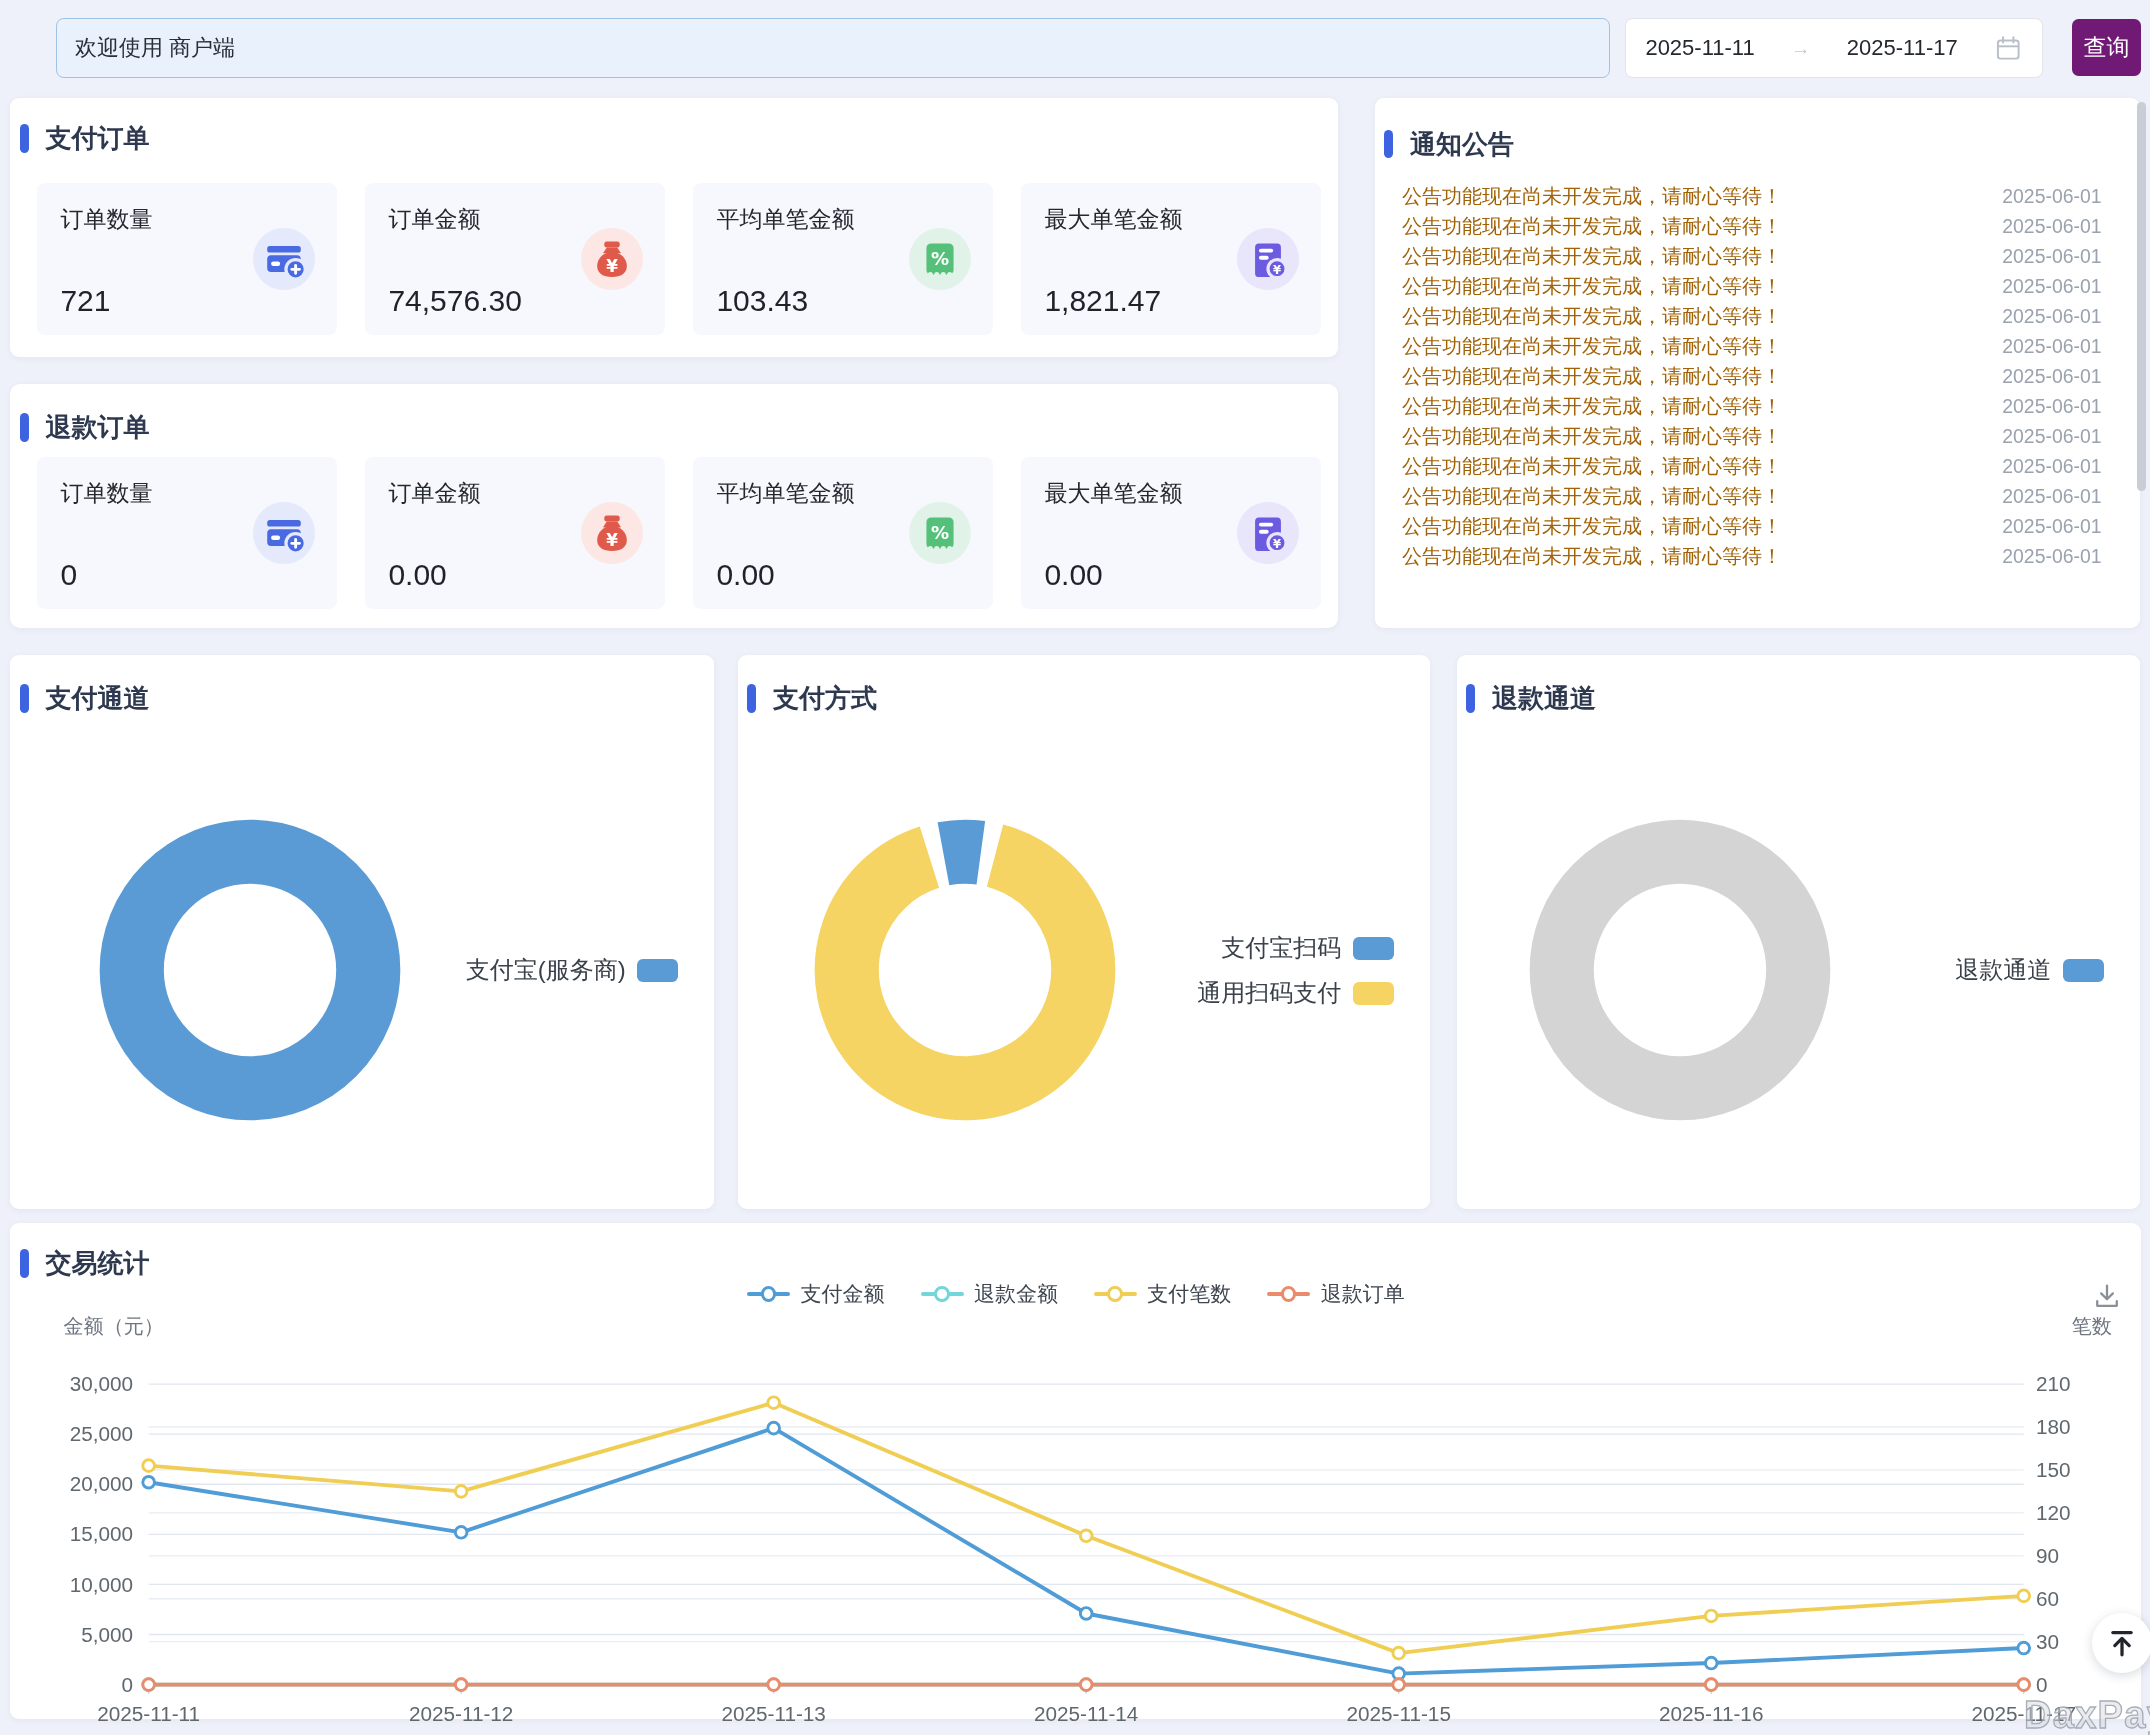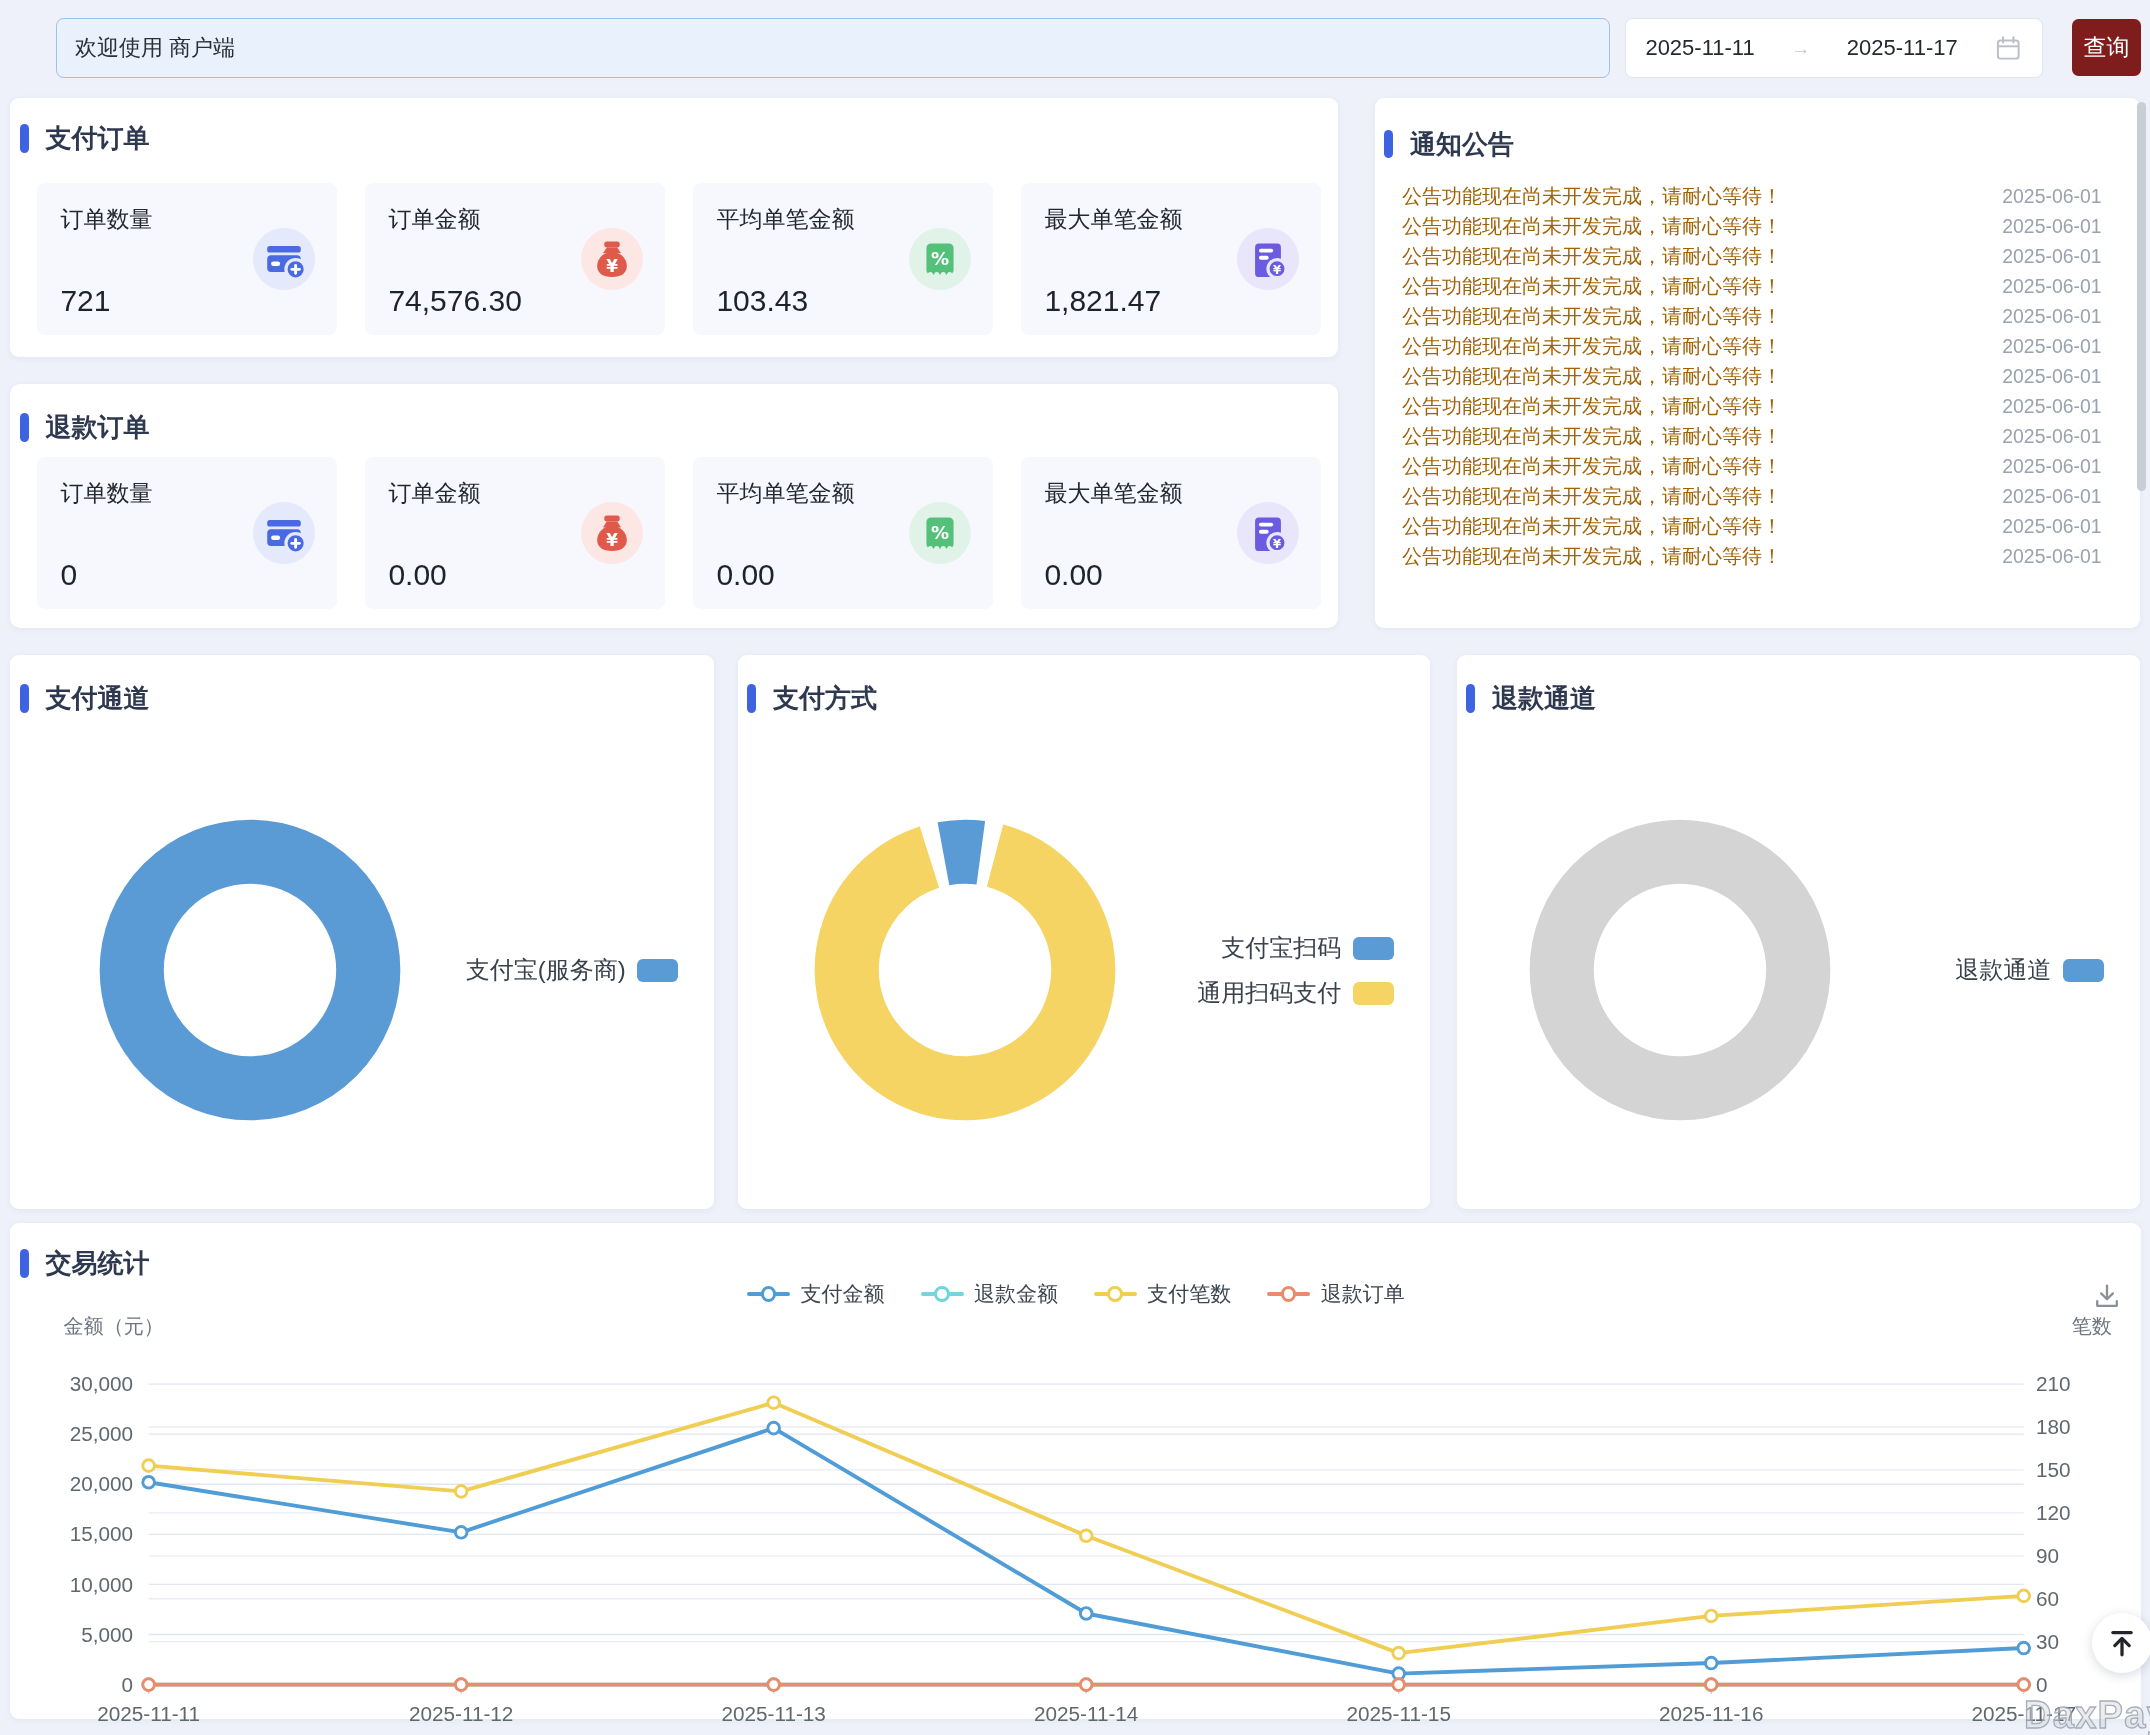--- a/index.html
+++ b/index.html
@@ -23,21 +23,21 @@
   }
   .datebox {
     position:absolute; left:1625px; top:18px; width:418px; height:60px;
     background:#fff; border:1.3px solid #e2e5ea; border-radius:7.8px;
     display:flex; align-items:center; justify-content:space-between;
     padding:0 19.4px; font-size:22px; color:#24282f;
   }
   .datebox .arrow { color:#c4c8d0; font-size:19.4px; }
   .querybtn {
     position:absolute; left:2072px; top:19.4px; width:69px; height:57px;
-    background:#7f1d1d; border-radius:6.5px; border:none;
+    background:#701a75; border-radius:6.5px; border:none;
     color:#fff; font-size:23px; display:flex; align-items:center; justify-content:center;
     font-family:inherit; cursor:pointer;
   }
 
   
   .stat-row { position:absolute; left:27px; right:17px; display:flex; justify-content:space-between; }
   .tile { position:relative; width:300px; height:152px; background:#f7f8fd; border-radius:7.8px; }
   .tile-label { position:absolute; left:23px; top:21px; font-size:23px; color:#23272e; }
   .tile-value { position:absolute; left:23px; top:101px; font-size:30px; color:#1e222a; }
   .tile-icon { position:absolute; right:22px; top:45px; width:62px; height:62px; border-radius:50%;

